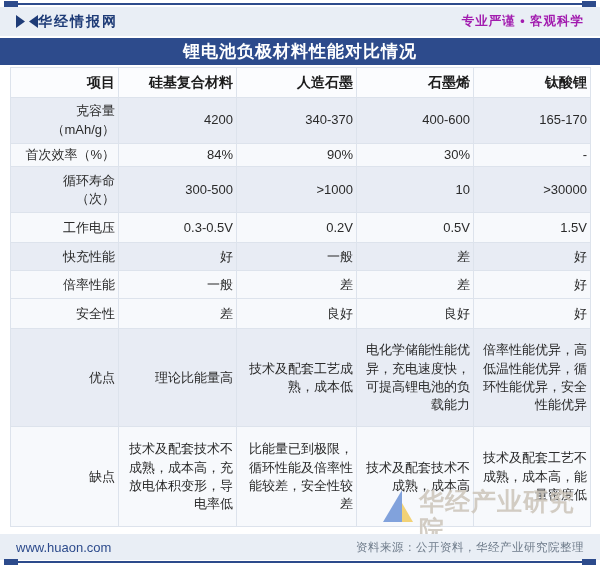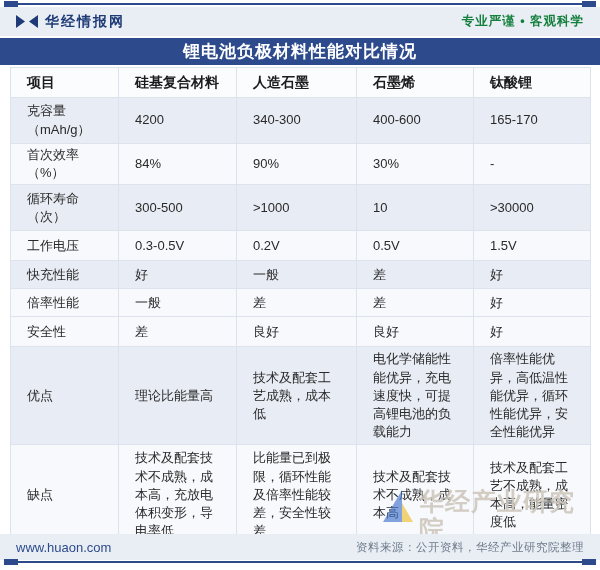--- a/index.html
+++ b/index.html
@@ -19,44 +19,44 @@
   .rule .cap.left{left:0;}
   .rule .cap.right{right:0;}
 
   
   .brandbar{
     position:absolute;top:7px;left:0;right:0;height:29px;
     background:#e9eef5;
     display:flex;align-items:center;justify-content:space-between;
     padding:0 16px;box-sizing:border-box;
   }
-  .brand{display:flex;align-items:center;gap:7px;}
+  .brand{display:flex;align-items:center;}
   .brand-name{color:#1e3b77;font-weight:bold;font-size:14px;letter-spacing:2px;}
-  .tagline{color:#15803d;font-weight:bold;font-size:12.5px;letter-spacing:1px;}
+  .tagline{color:#a21caf;font-weight:bold;font-size:12.5px;letter-spacing:1px;}
 
   
   .titlebar{
     position:absolute;top:38px;left:0;right:0;height:27px;
     background:#2d4b8c;
     display:flex;align-items:center;justify-content:center;
   }
   .titlebar h1{
     margin:16px;color:#ffffff;font-size:17px;font-weight:bold;letter-spacing:1px;
   }
 
   
   table.cmp{
     position:absolute;top:67px;left:10px;width:580px;
     border-collapse:collapse;table-layout:fixed;
   }
   table.cmp td,table.cmp th{
     border:1px solid #dde3ec;
-    text-align:left;vertical-align:middle;
+    text-align:right;vertical-align:middle;
     font-size:13px;color:#2a2a2a;
-    padding:2px 16px;line-height:1.4;
+    padding:2px 3px;line-height:1.4;
     background:#f7f9fc;
     word-break:break-all;
   }
   table.cmp th{font-size:14px;font-weight:bold;color:#1c1c1c;background:#fbfcfe;}
   tr.tint td{background:#e8ecf4;}
   td.lbl{white-space:pre-line;}
   tr.h30{height:30px;} tr.h46{height:46px;} tr.h27{height:21px;}
   tr.h28{height:28px;} tr.h98{height:98px;} tr.h100{height:100px;}
 
   
@@ -119,21 +119,21 @@
       <th>项目</th>
       <th>硅基复合材料</th>
       <th>人造石墨</th>
       <th>石墨烯</th>
       <th>钛酸锂</th>
     </tr>
     <tr class="h46 tint">
       <td class="lbl">克容量
 （mAh/g）</td>
       <td>4200</td>
-      <td>340-300</td>
+      <td>340-370</td>
       <td>400-600</td>
       <td>165-170</td>
     </tr>
     <tr class="h27">
       <td class="lbl">首次效率（%）</td>
       <td>84%</td>
       <td>90%</td>
       <td>30%</td>
       <td>-</td>
     </tr>

